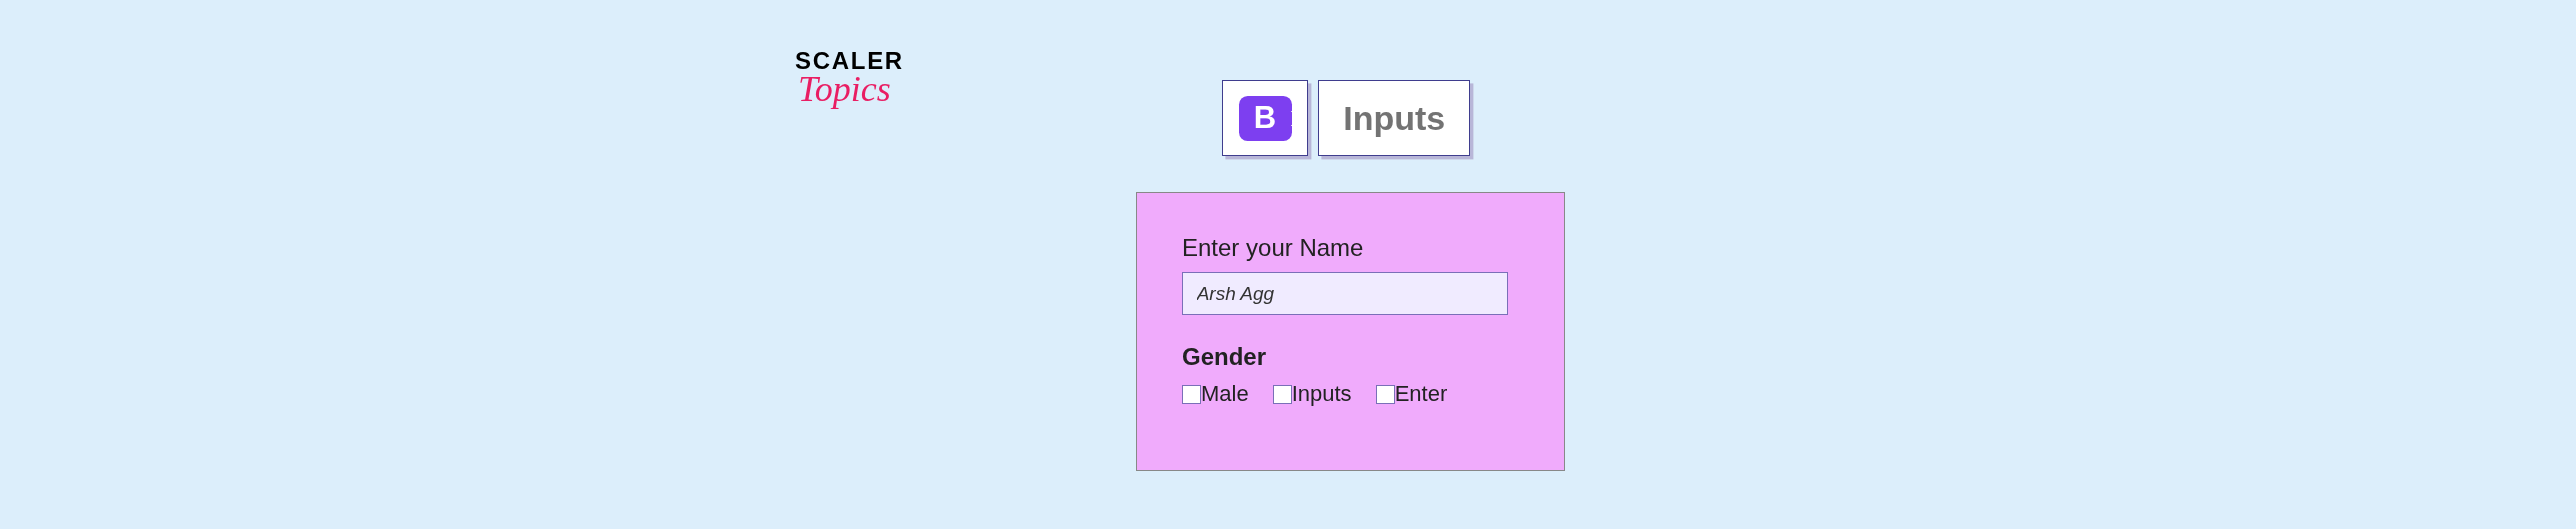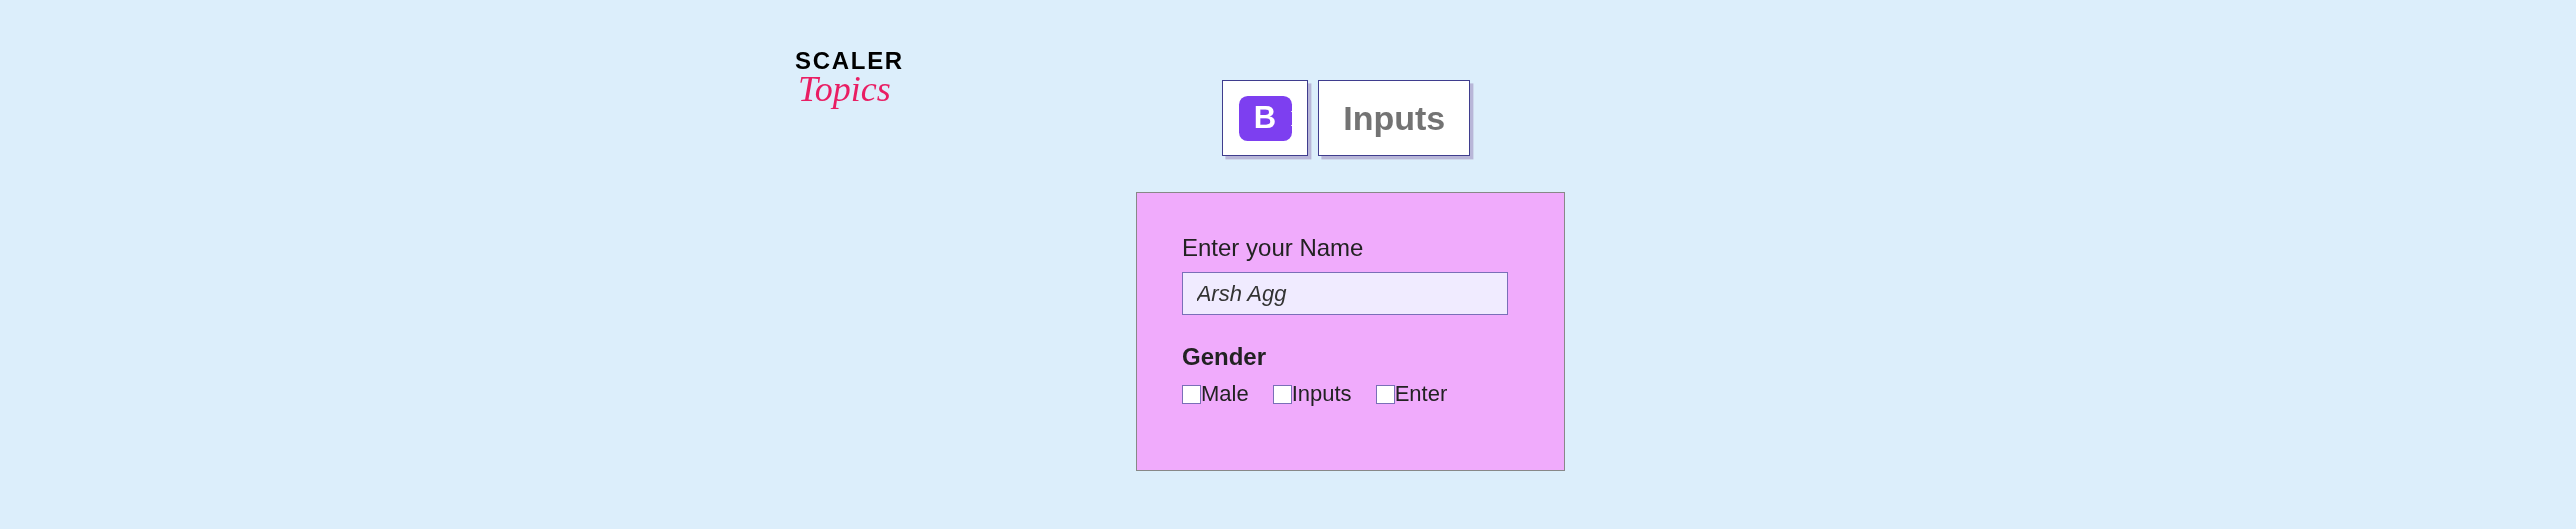--- a/index.html
+++ b/index.html
@@ -109,21 +109,21 @@
       color: #222;
       margin-bottom: 10.3px;
       display: block;
     }
     .text-input {
       width: 326px;
       height: 43px;
       border: 1.7px solid #7a6fb8;
       background: #f0ebff;
       padding: 0 13.7px;
-      font-size: 22px;
+      font-size: 19px;
       font-style: italic;
       color: #333;
       outline: none;
     }
     .gender-section {
       margin-top: 27.5px;
     }
     .gender-label {
       font-size: 24px;
       color: #222;

